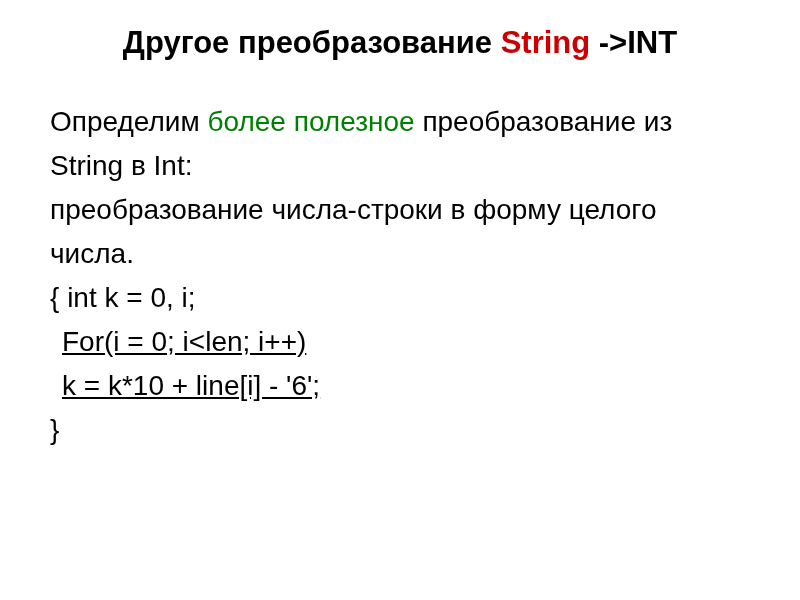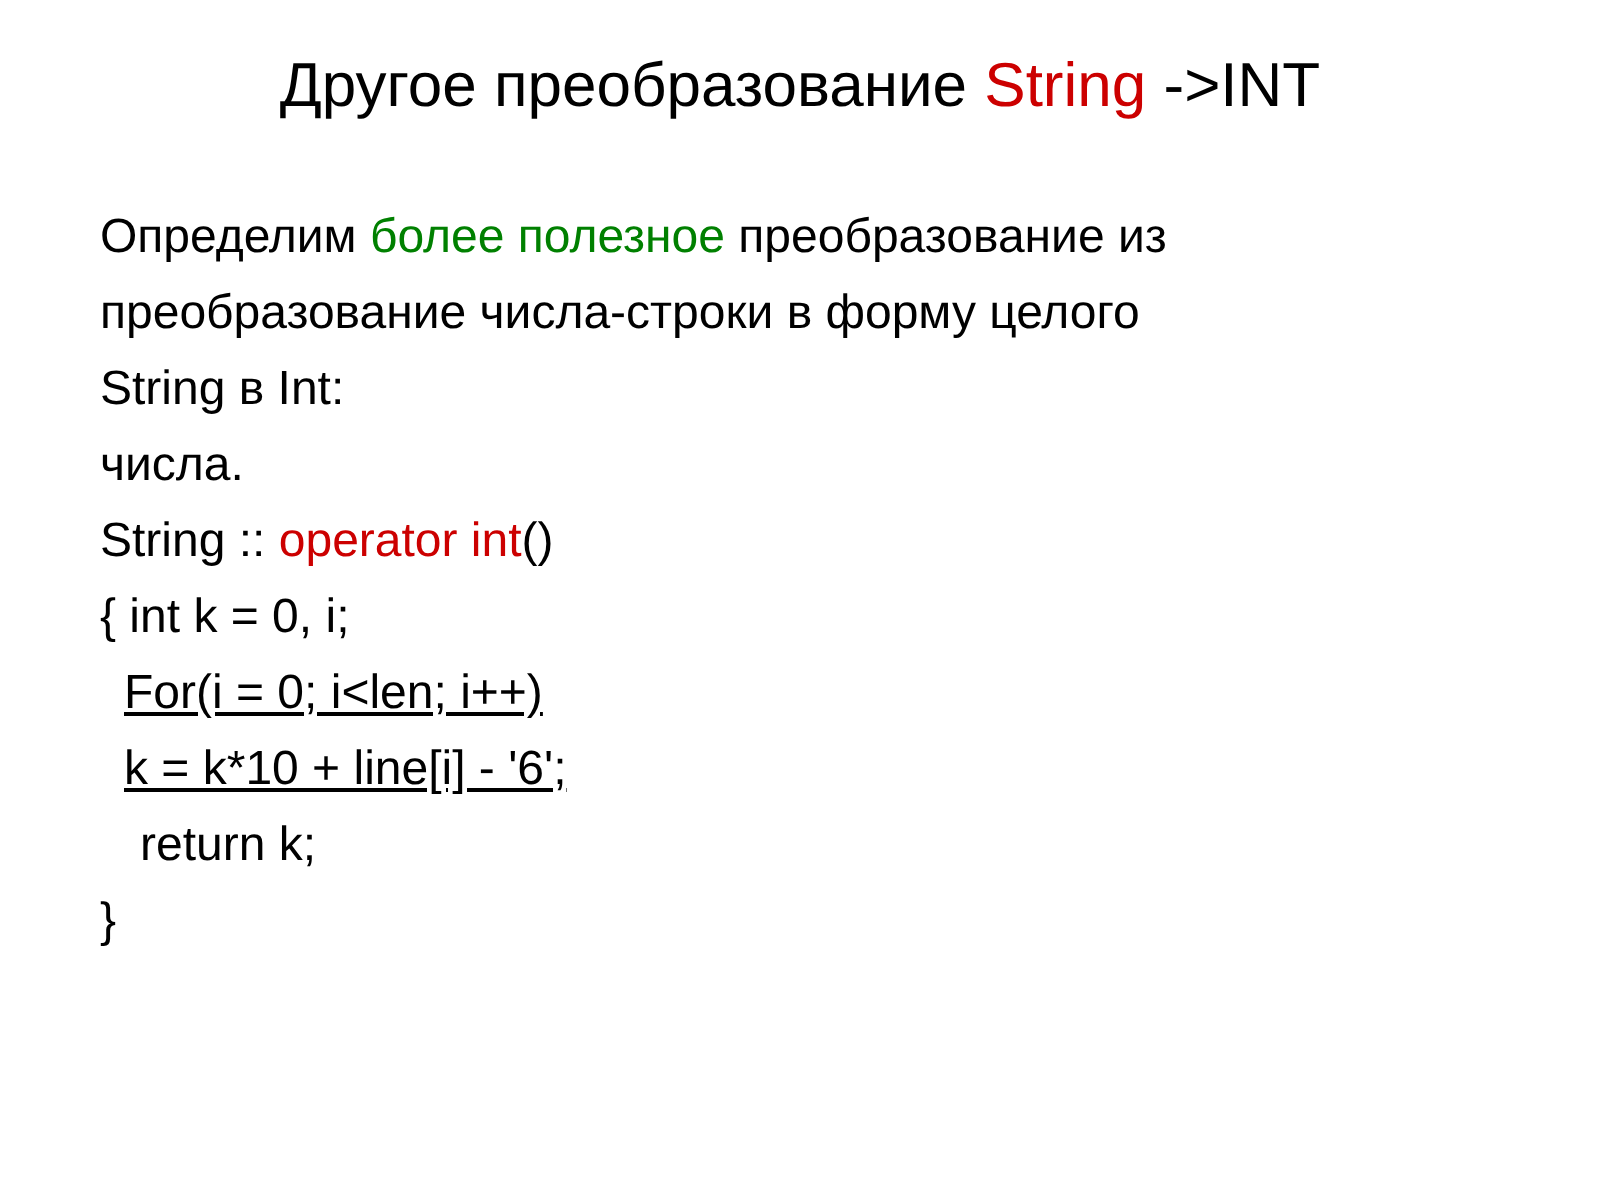--- a/index.html
+++ b/index.html
@@ -10,26 +10,26 @@
     body {
       width: 800px;
       height: 600px;
       background: #ffffff;
       font-family: Arial, sans-serif;
       padding: 25px 50px;
       color: #000000;
     }
     .title {
       font-size: 31px;
-      font-weight: normal;
+      font-weight: bold;
       margin-bottom: 40px;
       text-align: center;
     }
     .content {
-      font-size: 24px;
+      font-size: 28px;
       line-height: 1.5;
     }
     .content p {
       margin-bottom: 2px;
     }
     .indent1 {
       margin-left: 12px;
       text-decoration: underline;
     }
     .indent2 {
@@ -46,24 +46,20 @@
 <body>
 
 <h1 class="title">
   <span>Другое преобразование </span><span class="red">String </span><span>-&gt;INT</span>
 </h1>
 
 <div class="content">
   <p>
     <span>Определим </span><span class="green">более полезное </span><span>преобразование из</span>
   </p>
+  <p>String в Int:</p>
   <p>преобразование числа-строки в форму целого</p>
-  <p>String в Int:</p>
   <p>числа.</p>
-  <p>
-    <span>String  :: </span><span class="red">operator int</span><span>()</span>
-  </p>
   <p>{ int k = 0, i;</p>
   <p class="indent1">For(i = 0; i&lt;len; i++)</p>
   <p class="indent1">k = k*10 + line[i] - '6';</p>
-  <p class="indent2">return k;</p>
   <p>}</p>
 </div>
 
 </body></html>

